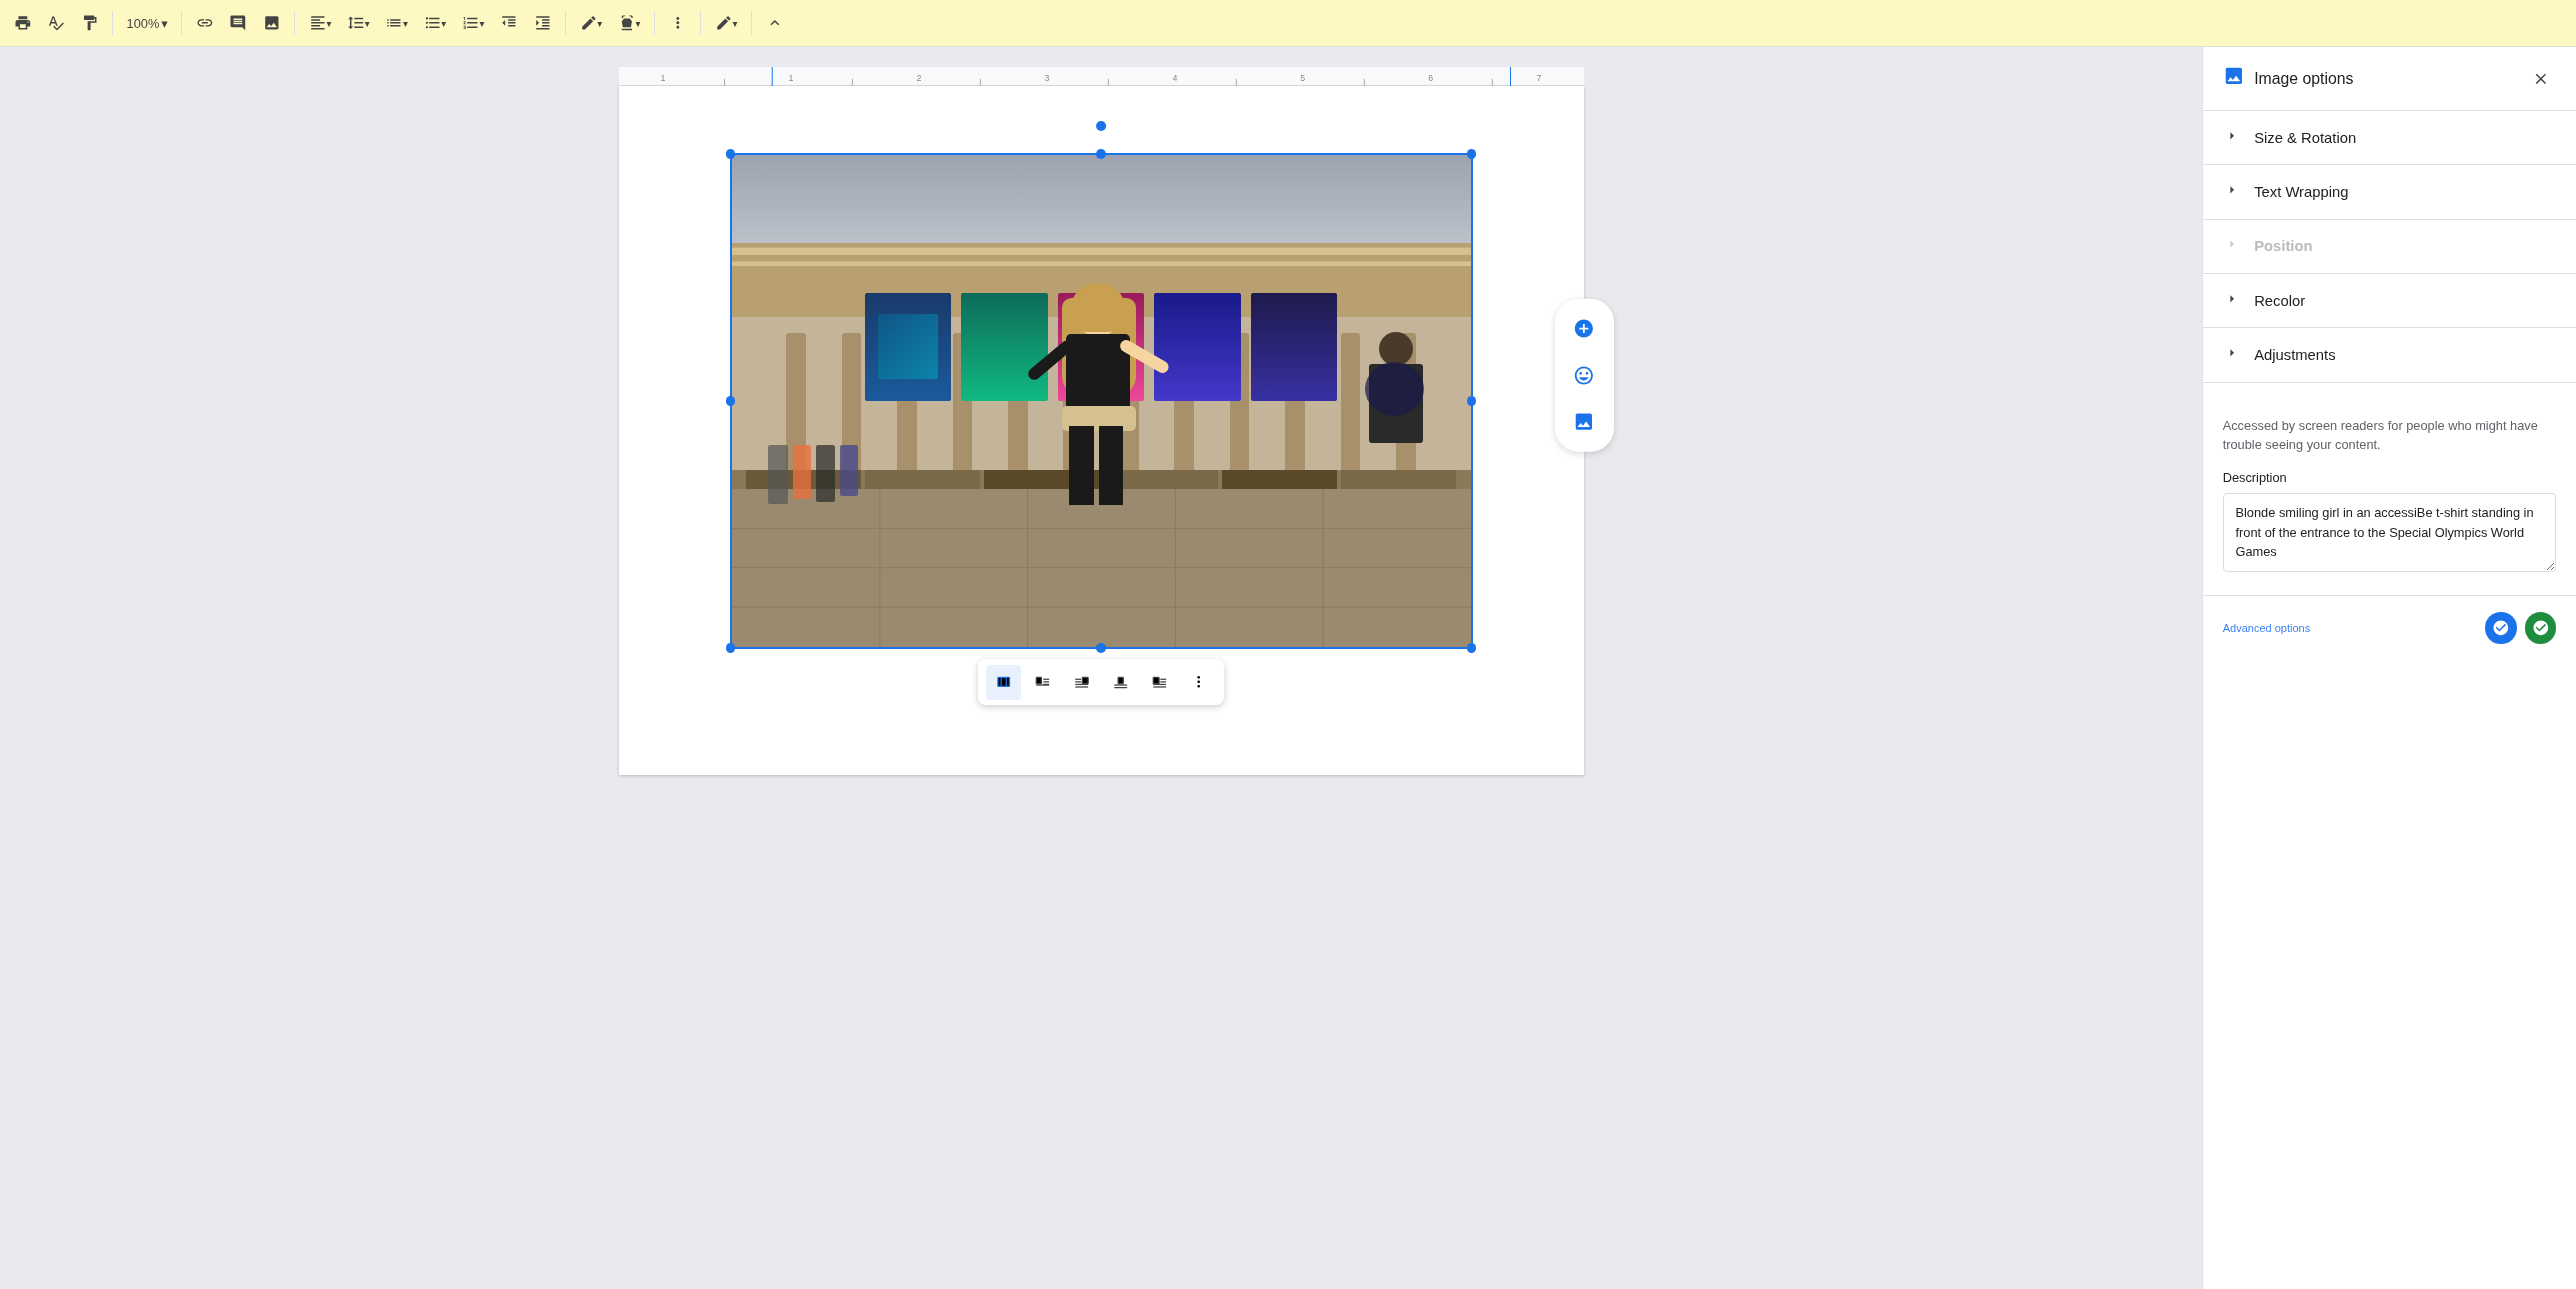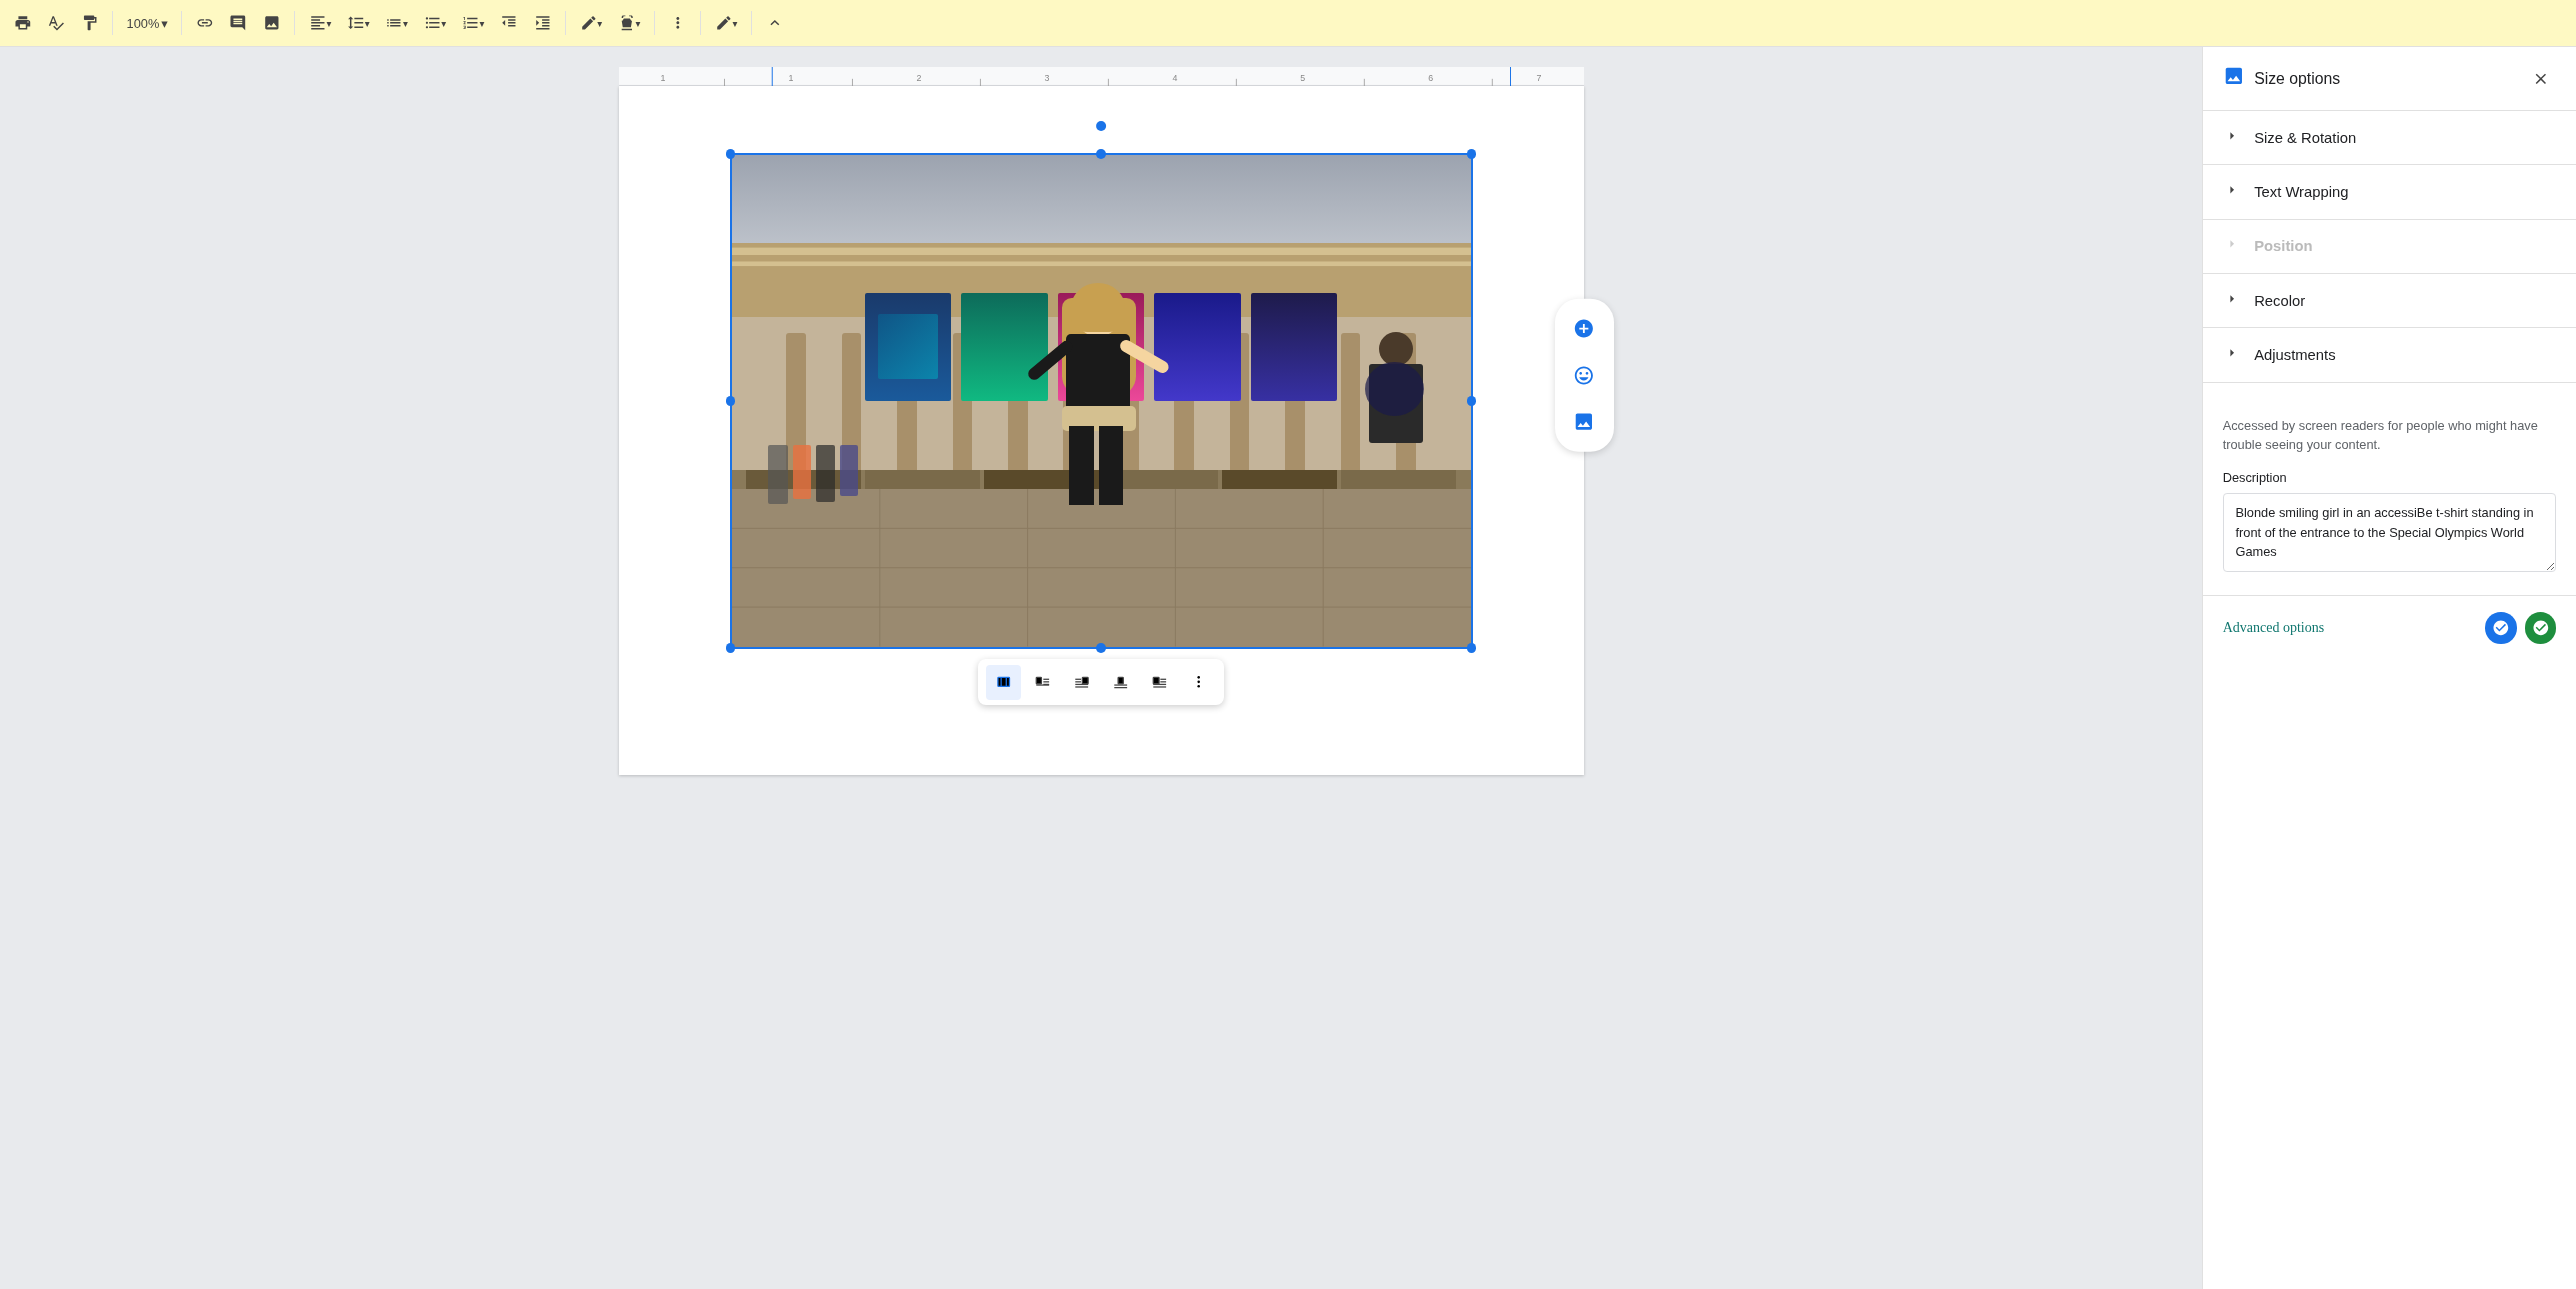--- a/index.html
+++ b/index.html
@@ -324,25 +324,24 @@
     }
 
     
     .advanced-options {
       padding: 15.8px 19.7px;
       display: flex;
       align-items: center;
       justify-content: space-between;
     }
     .advanced-link {
-      color: #0f766e;
-      font-size: 14px;
+      color: #3b82f6;
+      font-size: 11px;
       text-decoration: none;
       cursor: pointer;
-      font-family: Liberation Serif, serif;
     }
 
     .panel-bottom-icons {
       display: flex;
       gap: 7.9px;
     }
     .bottom-icon {
       width: 31.5px;
       height: 31.5px;
       border-radius: 50%;
@@ -713,21 +712,21 @@
 
   <div class="right-panel">
 
     <div class="panel-header">
       <div class="panel-title">
         <span class="panel-title-icon">
           <svg width="21.7" height="21.7" viewBox="0 0 24 24" fill="#1a73e8">
             <path d="M21 19V5c0-1.1-.9-2-2-2H5c-1.1 0-2 .9-2 2v14c0 1.1.9 2 2 2h14c1.1 0 2-.9 2-2zM8.5 13.5l2.5 3.01L14.5 12l4.5 6H5l3.5-4.5z"></path>
           </svg>
         </span>
-        <span>Size options</span>
+        <span>Image options</span>
       </div>
       <button class="panel-close">
         <svg width="17.7" height="17.7" viewBox="0 0 24 24" fill="#444">
           <path d="M19 6.41L17.59 5 12 10.59 6.41 5 5 6.41 10.59 12 5 17.59 6.41 19 12 13.41 17.59 19 19 17.59 13.41 12z"></path>
         </svg>
       </button>
     </div>
 
     <div class="panel-section">
       <div class="section-header">

